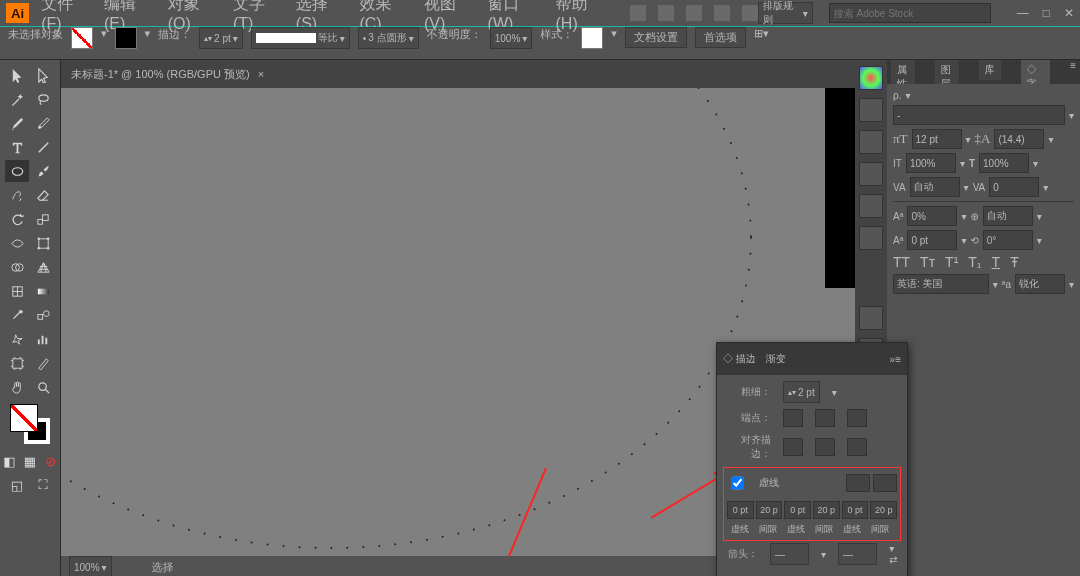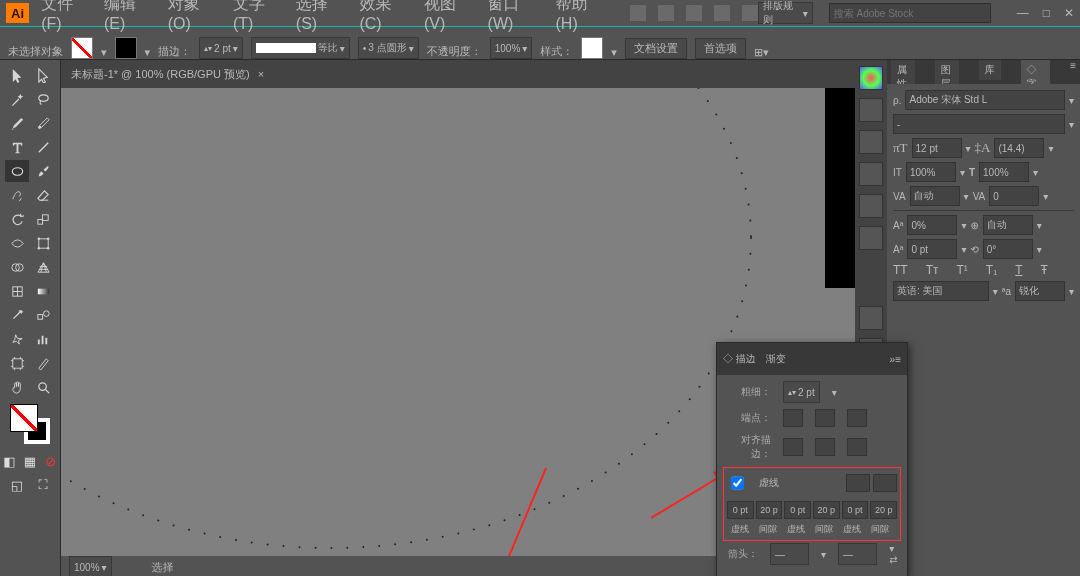--- a/index.html
+++ b/index.html
@@ -4,21 +4,21 @@
 <style>
 html,body{margin:0;padding:0;width:1080px;height:576px;overflow:hidden;background:#323232;font-family:"Microsoft YaHei",Arial,sans-serif;font-size:11px;color:#b8b8b8;user-select:none}
 .topbar{height:26px;background:#535353;display:flex;align-items:center;padding:0 6px;border-bottom:1px solid #14b8a6}
 .ai-logo{width:24px;height:20px;background:#ff7c00;display:flex;align-items:center;justify-content:center;color:#2a0e00;font-weight:bold;font-size:13px;margin-right:6px}
 .menu-item{padding:0 6px;font-size:16px;cursor:default}
 .top-icons{display:flex;margin-left:16px;gap:12px;align-items:center}
 .top-ico{width:16px;height:16px;background:#6a6a6a}
 .top-right{margin-left:auto;display:flex;align-items:center;gap:16px}
 .search-stock{background:#434343;border:1px solid #2f2f2f;width:160px;height:18px;font-size:10px;color:#8a8a8a;padding:0 4px}
 .winbtns{display:flex;gap:14px;margin-left:10px;font-size:12px}
-.controlbar{height:32px;background:#535353;display:flex;align-items:flex-end;padding:0 8px;gap:8px;border-bottom:1px solid #2a2a2a}
+.controlbar{height:32px;background:#535353;display:flex;align-items:flex-start;padding:0 8px;gap:8px;border-bottom:1px solid #2a2a2a}
 .swatch{width:20px;height:20px;border:1px solid #777;display:inline-block;position:relative}
 .swatch.none::after{content:"";position:absolute;left:0;top:0;width:100%;height:100%;background:linear-gradient(to top right,transparent 45%,#f00 45%,#f00 55%,transparent 55%),#fff}
 .swatch.black{background:#000}
 .swatch.white{background:#fff}
 .dd{display:flex;align-items:center;background:#4a4a4a;border:1px solid #383838;height:20px;padding:0 4px;gap:2px;font-size:10px}
 .stepper{display:flex;flex-direction:column;line-height:7px;font-size:8px}
 .stroke-preview{width:60px;height:10px;background:#fff}
 .btn{background:#4a4a4a;border:1px solid #383838;padding:2px 8px;font-size:11px}
 .mainrow{display:flex;height:518px}
 .toolbox{width:60px;background:#535353;display:flex;flex-direction:column;padding:4px 0;gap:2px;border-right:1px solid #2a2a2a}
@@ -415,29 +415,29 @@
     </div>
     <div class="panels">
       <div class="panel-tabs">
         <div class="ptab">属性</div>
         <div class="ptab">图层</div>
         <div class="ptab">库</div>
         <div class="ptab active">◇<span>字符</span></div>
         <span style="margin-left:auto;font-size:10px">≡</span>
       </div>
       <div class="panel-body">
-        <div class="prow"><span>ρ.</span><div class="inp">Adobe 宋体 Std L</div>▾</div>
+        <div class="prow"><span>ρ.</span>▾</div>
         <div class="prow"><div class="inp">-</div>▾</div>
         <div class="prow"><span class="tt">πT</span><div class="inp mini">12 pt</div>▾ <span class="tt">‡A</span><div class="inp mini">(14.4)</div>▾</div>
         <div class="prow"><span>IT</span><div class="inp mini">100%</div>▾ <span><b>T</b></span><div class="inp mini">100%</div>▾</div>
         <div class="prow"><span>VA</span><div class="inp mini">自动</div>▾ <span>VA</span><div class="inp mini">0</div>▾</div>
         <div style="height:1px;background:#3a3a3a;margin:4px 0"></div>
         <div class="prow"><span>Aª</span><div class="inp mini">0%</div>▾ <span>⊕</span><div class="inp mini">自动</div>▾</div>
         <div class="prow"><span>Aª</span><div class="inp mini">0 pt</div>▾ <span>⟲</span><div class="inp mini">0°</div>▾</div>
-        <div class="prow" style="gap:18px;font-size:12px">
+        <div class="prow" style="gap:10px;font-size:14px">
           <span>TT</span>
           <span>Tт</span>
           <span>T¹</span>
           <span>T₁</span>
           <span><u>T</u></span>
           <span>Ŧ</span>
         </div>
         <div class="prow"><div class="inp">英语: 美国</div>▾ <span>ªa</span><div class="inp mini">锐化</div>▾</div>
       </div>
     </div>

